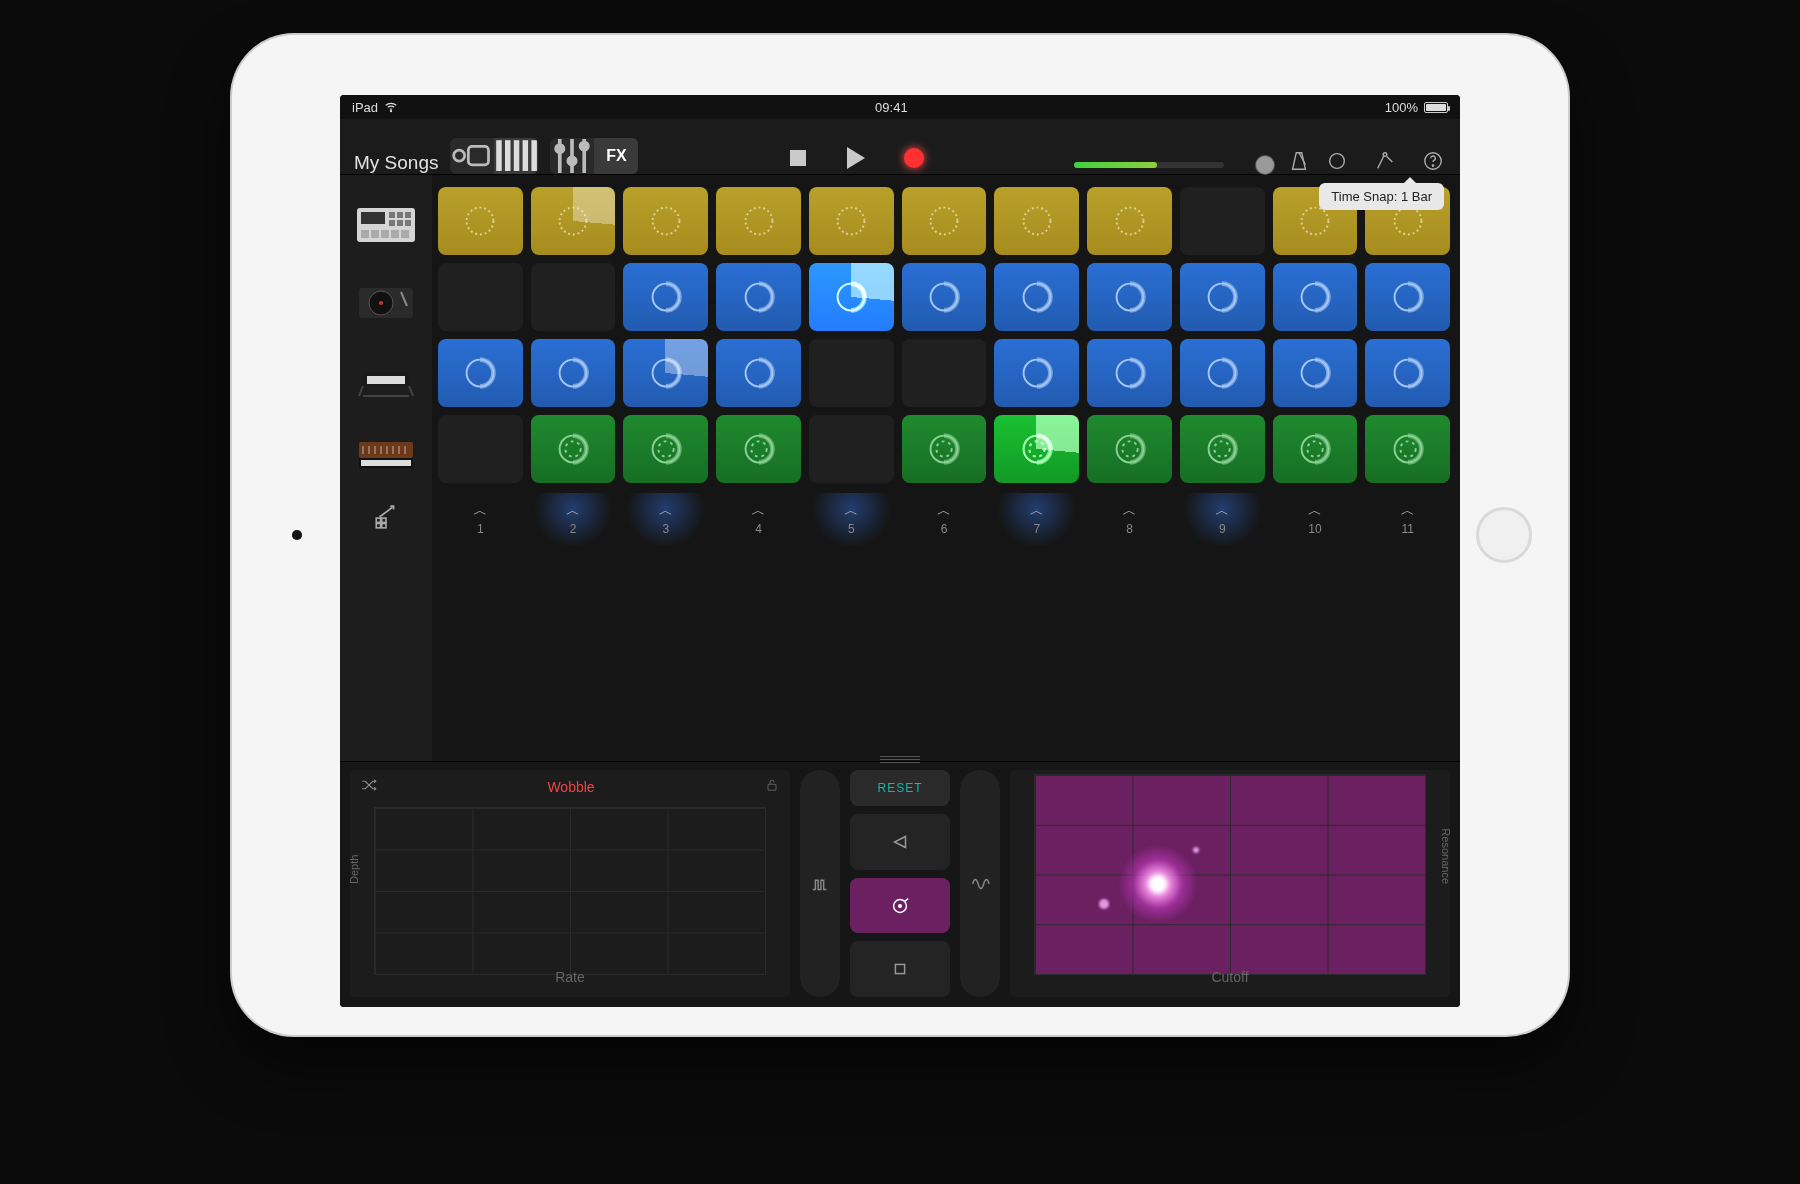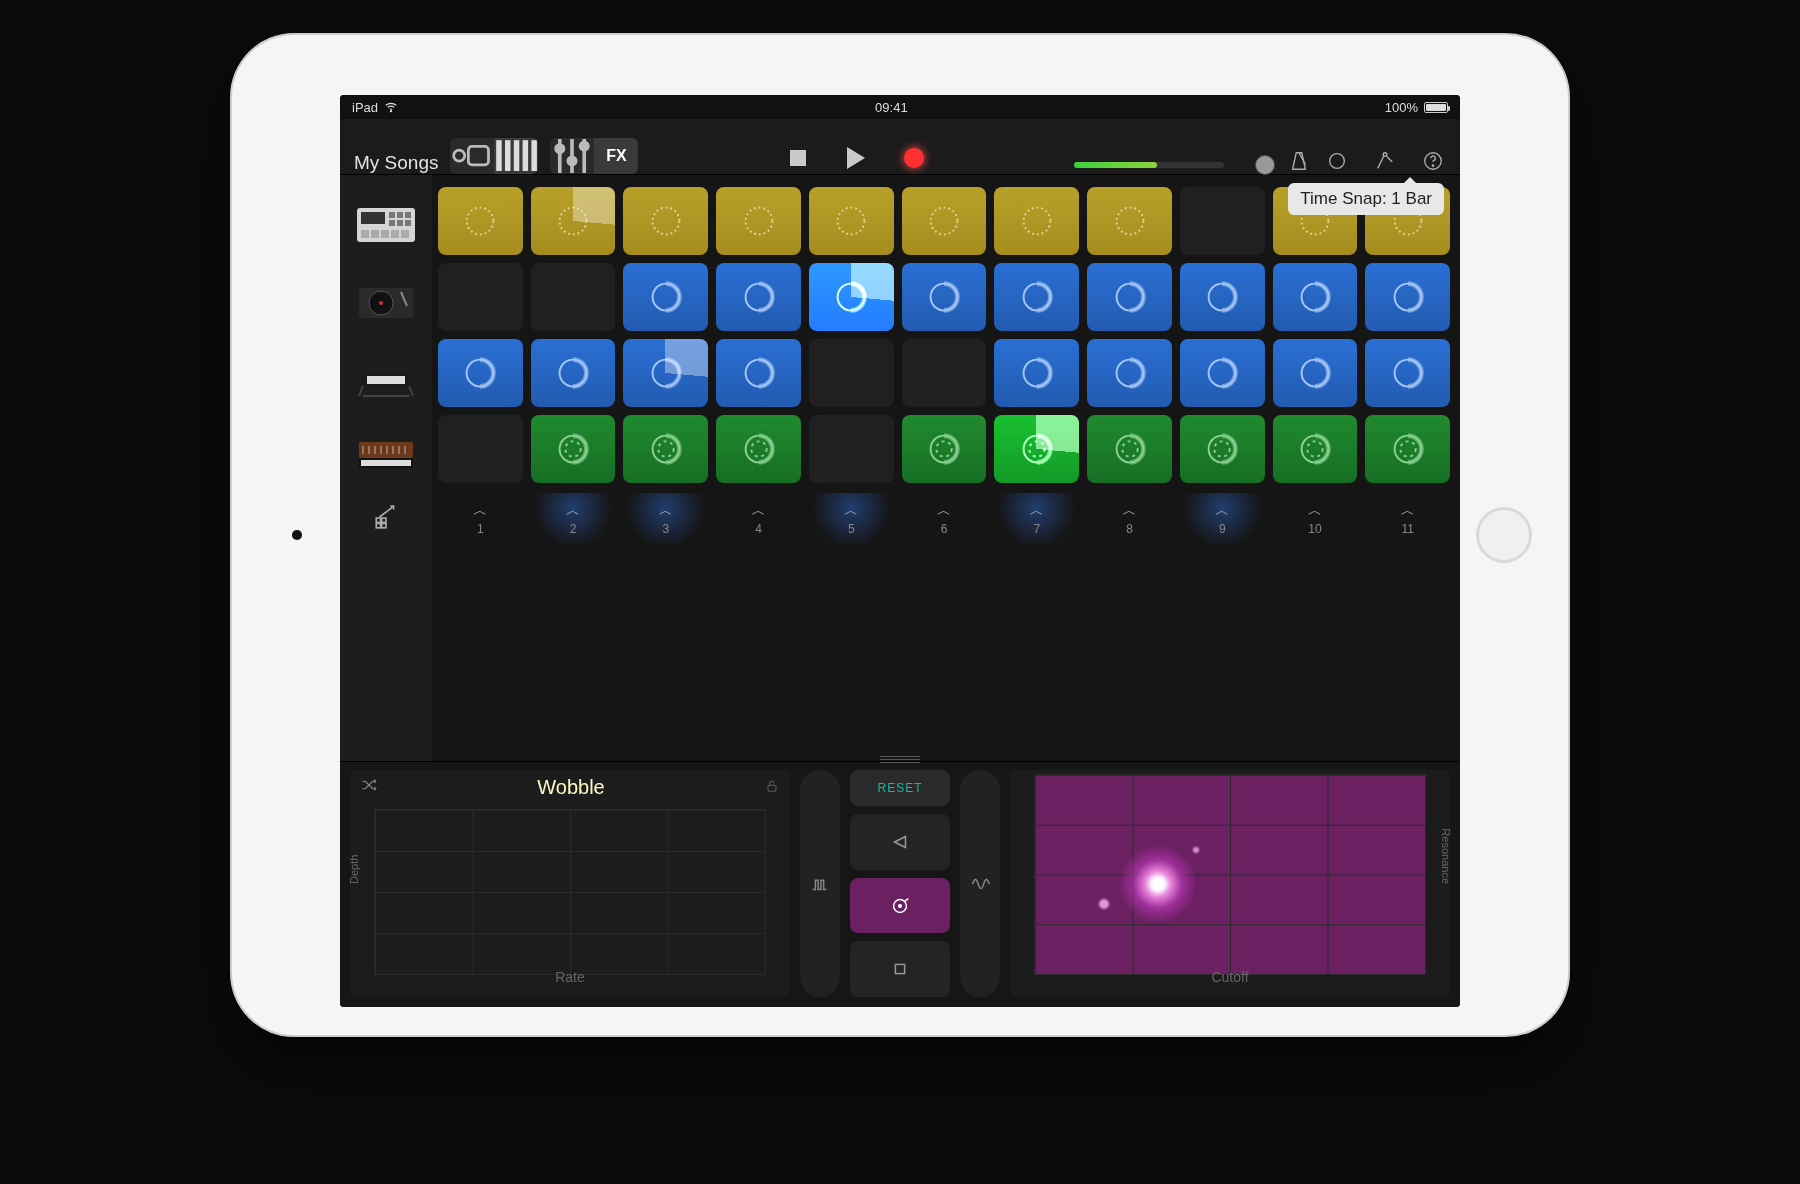--- a/index.html
+++ b/index.html
@@ -44,21 +44,21 @@
   .voltrack{width:150px;height:6px;background:#333;border-radius:3px;position:relative;}
   .volfill{position:absolute;left:0;top:0;bottom:0;width:55%;background:linear-gradient(90deg,#3dd13d,#8dd13d);border-radius:3px;}
   .volknob{width:18px;height:18px;border-radius:50%;background:#999;margin-left:28px;box-shadow:0 0 0 1px #555;}
   .ticon{width:26px;height:26px;display:flex;align-items:center;justify-content:center;color:#aaa;}
   .ticon svg{width:22px;height:22px;}
   .right-tools{display:flex;gap:22px;align-items:center;}
 
   
   .app{position:absolute;inset:0;display:flex;flex-direction:column;}
   .main{flex:1;display:flex;flex-direction:column;overflow:hidden;}
-  .tooltip{position:absolute;right:16px;top:88px;background:#e8e8e8;color:#222;font-size:17px;padding:6px 12px;border-radius:6px;z-index:5;}
+  .tooltip{position:absolute;right:16px;top:88px;background:#e8e8e8;color:#222;font-size:13px;padding:6px 12px;border-radius:6px;z-index:5;}
   .tooltip:before{content:"";position:absolute;top:-6px;right:28px;border-left:6px solid transparent;border-right:6px solid transparent;border-bottom:6px solid #e8e8e8;}
 
   .grid-wrap{flex:1;display:flex;}
   .trackcol{width:92px;display:flex;flex-direction:column;background:#1d1d1d;padding-top:12px;}
   .trackcell{height:76px;display:flex;align-items:center;justify-content:center;}
   .trackcell svg{width:70px;height:56px;}
   .trackfx{height:52px;display:flex;align-items:center;justify-content:center;color:#aaa;}
 
   .gridarea{flex:1;display:flex;flex-direction:column;padding:12px 10px 0 6px;}
   .row{display:flex;gap:8px;margin-bottom:8px;height:68px;}
@@ -75,21 +75,21 @@
   .cell.bright{filter:brightness(1.35) saturate(1.15);}
 
   .triggers{display:flex;gap:8px;height:52px;margin-top:2px;}
   .trig{flex:1;display:flex;flex-direction:column;align-items:center;justify-content:center;color:#888;font-size:12px;border-radius:6px;}
   .trig .caret{font-size:14px;color:#aaa;margin-bottom:2px;}
   .trig.glow{background:radial-gradient(circle at 50% 30%,rgba(50,110,220,.45),transparent 70%);}
 
   
   .fxpanel{height:246px;display:flex;gap:10px;padding:8px 10px 10px 10px;background:#161616;border-top:1px solid #000;}
   .xy{flex:1;background:#1c1c1c;border-radius:6px;position:relative;display:flex;flex-direction:column;}
-  .xy-head{display:flex;align-items:center;justify-content:space-between;padding:6px 10px;color:#fef9c3;font-size:20px;}
+  .xy-head{display:flex;align-items:center;justify-content:space-between;padding:6px 10px;color:#ef4444;font-size:14px;}
   .xy-head .lock{opacity:.6;}
   .xy-grid{flex:1;margin:4px 24px 22px 24px;position:relative;background:
     linear-gradient(#2a2a2a 1px,transparent 1px) 0 0/100% 25%,
     linear-gradient(90deg,#2a2a2a 1px,transparent 1px) 0 0/25% 100%;
     border:1px solid #2a2a2a;
   }
   .xy .ylabel{position:absolute;left:4px;top:50%;transform:translateY(-50%) rotate(-90deg);transform-origin:left center;font-size:11px;color:#666;}
   .xy .xlabel{position:absolute;bottom:12px;left:50%;transform:translateX(-50%);font-size:14px;color:#666;}
   .xy.filter .xy-grid{background-color:#6b2061;}
   .flare{position:absolute;left:20%;top:32%;width:90px;height:90px;border-radius:50%;

